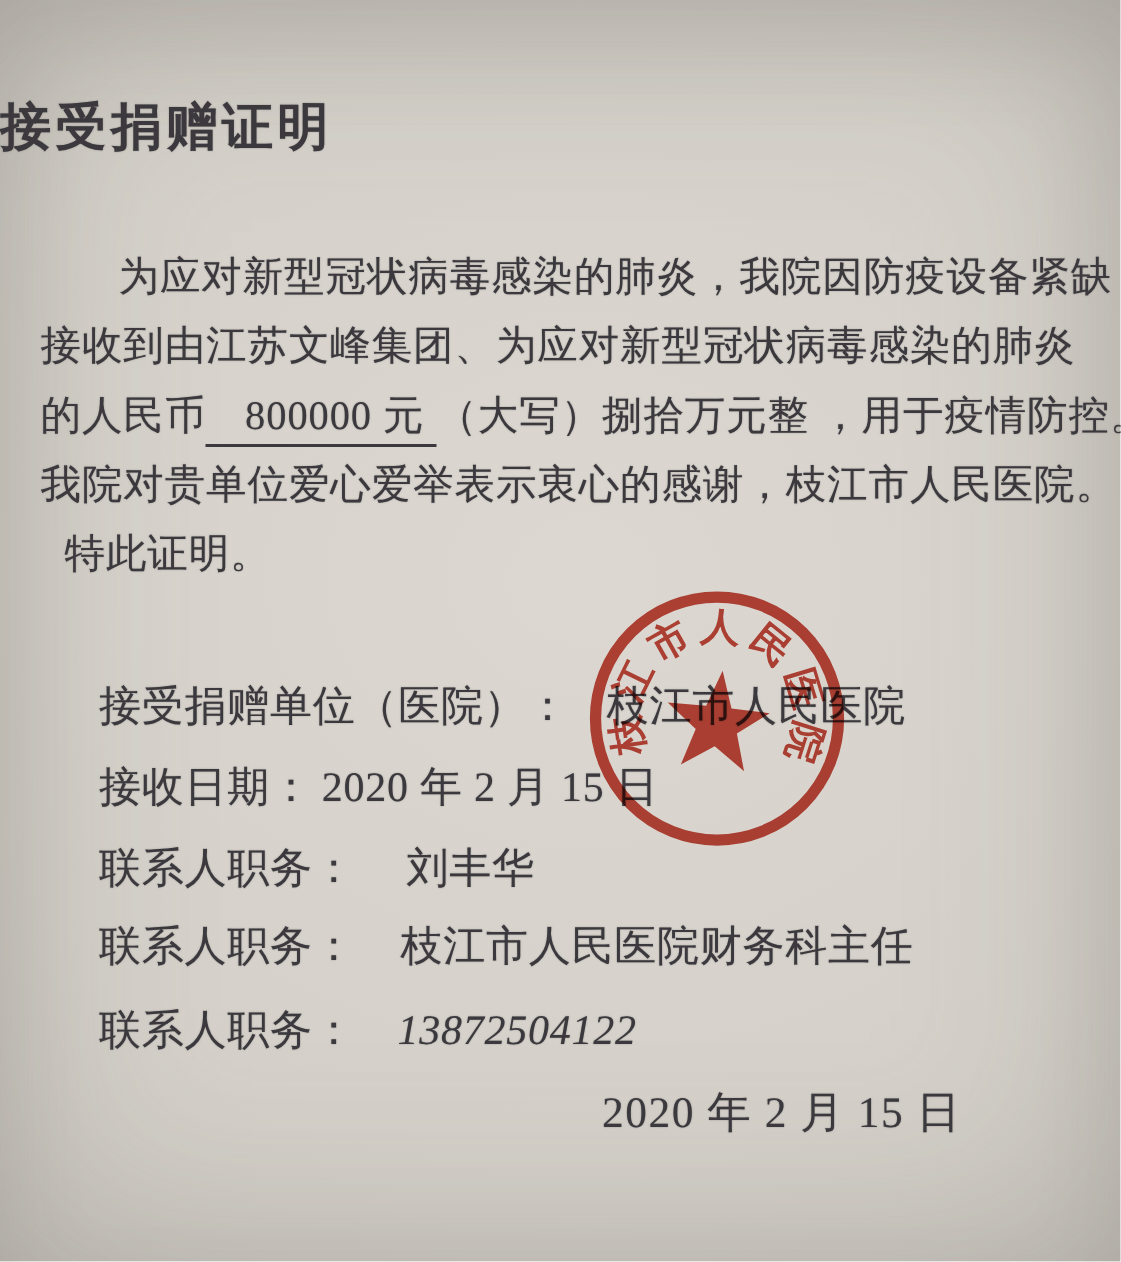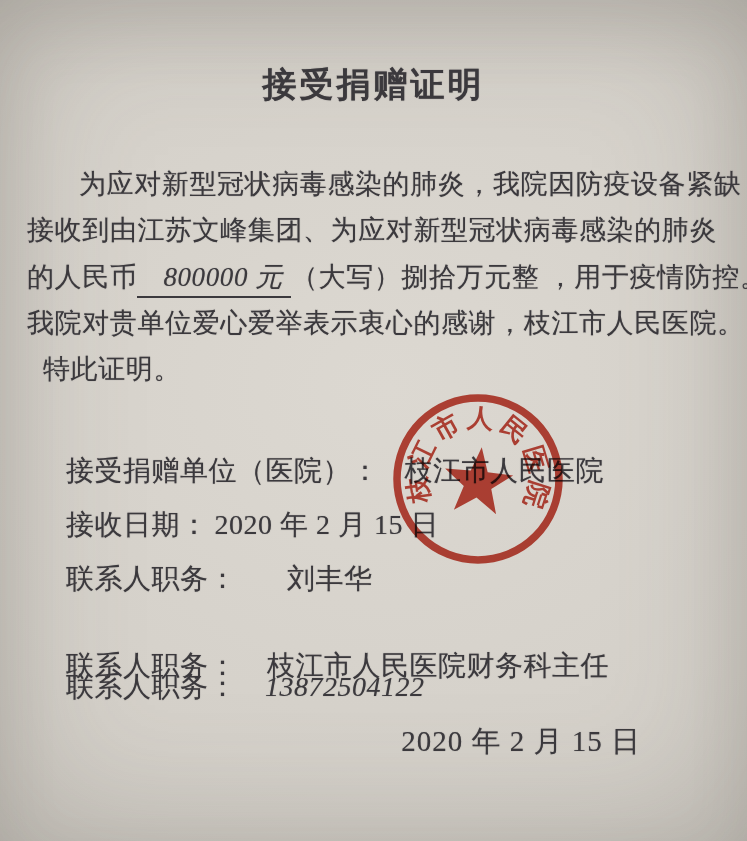--- a/index.html
+++ b/index.html
@@ -9,49 +9,49 @@
   }
   .paper{
     position:relative;width:747px;height:841px;
     background:
       radial-gradient(ellipse 120% 90% at 52% 46%, #dcd8d1 0%, #d5d1ca 50%, #cbc7c0 88%, #c4c0b9 100%);
     box-shadow:inset 0 0 140px rgba(95,90,84,.28), inset 0 30px 60px rgba(95,90,84,.12);
     color:#3b393d;
   }
   .title{
     position:absolute;top:62px;left:0;width:100%;
-    text-align:center;font-size:34px;font-weight:bold;
+    text-align:left;font-size:34px;font-weight:bold;
     letter-spacing:3px;margin:0;
     text-shadow:0 0 1px rgba(59,57,61,.55);
   }
   .bodytext p{
     position:absolute;margin:0;white-space:nowrap;
     font-size:27px;letter-spacing:.6px;
     text-shadow:0 0 1px rgba(59,57,61,.5);
   }
   .line1{top:166px;left:79px;}
   .line2{top:212px;left:27px;}
   .line3{top:259px;left:27px;letter-spacing:.2px;}
   .line4{top:305px;left:27px;}
   .line5{top:351px;left:43px;}
   .amount{
     display:inline-block;min-width:108px;text-align:center;
-    padding:0 8px 1px 26px;border-bottom:2px solid #3b393d;font-style:italic;
+    padding:0 8px 1px 26px;border-bottom:2px solid #3b393d;
   }
   .fields{position:absolute;top:0;left:0;}
   .field{
     position:absolute;left:66px;white-space:nowrap;
     font-size:28px;letter-spacing:.5px;
     text-shadow:0 0 1px rgba(59,57,61,.5);
   }
   .field .value{display:inline-block;}
   .f0{top:452px;}  .f0 .value{margin-left:25px;}
   .f1{top:506px;text-align:right;}  .f1 .value{margin-left:6px;}
-  .f2{top:560px;}  .f2 .value{margin-left:50px;}
-  .f3{top:647px;}  .f3 .value{margin-left:30px;}
+  .f2{top:560px;}  .f2 .value{margin-left:34px;}
+  .f3{top:612px;}  .f3 .value{margin-left:30px;}
   .f4{top:668px;}  .f4 .value{margin-left:28px;font-style:italic;}
   .sign-date{
     position:absolute;top:722px;right:106px;
     font-size:29px;letter-spacing:1px;white-space:nowrap;
     text-shadow:0 0 1px rgba(59,57,61,.5);
   }
   .seal{
     position:absolute;left:388px;top:391px;
     width:180px;height:180px;
     mix-blend-mode:multiply;opacity:.92;

